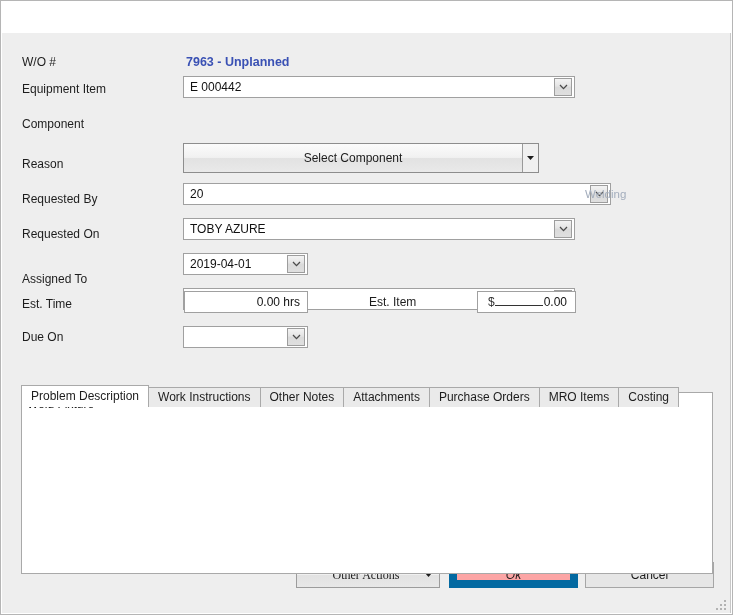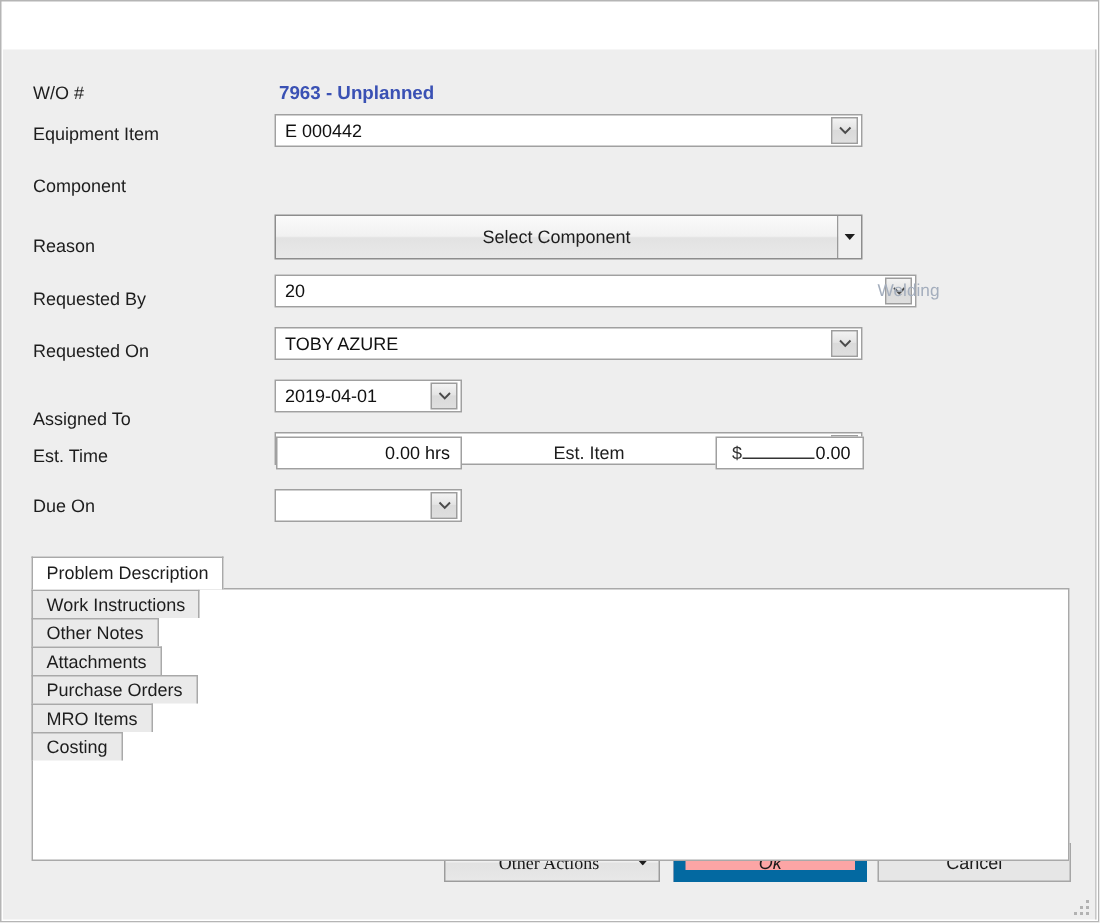--- a/index.html
+++ b/index.html
@@ -159,27 +159,26 @@
     position: absolute;
     font-size: 11.5px;
     color: #a4aebd;
     line-height: 22px;
     white-space: nowrap;
   }
   
   .tabstrip {
     position: absolute;
     left: 19px;
-    top: 338px;
+    top: 352px;
     width: 692px;
     height: 22px;
     display: flex;
-    align-items: flex-start;
+    align-items: flex-end;
     z-index: 3;
-    flex-direction: column;
   }
   .tab {
     box-sizing: border-box;
     height: 20px;
     padding: 0 9px;
     font-size: 12px;
     color: #1d1d1d;
     line-height: 18px;
     border: 1px solid #a9a9a9;
     border-bottom: none;
@@ -285,21 +284,21 @@
         <span class="arrow-btn">
           <svg width="9" height="6" viewBox="0 0 9 6">
               <path d="M1 1 L4.5 4.6 L8 1" fill="none" stroke="#4a4a4a" stroke-width="1.3"></path>
             </svg>
         </span>
       </div>
 
       <div class="row" style="top:80px">
         <span class="lbl">Component</span>
       </div>
-      <div class="splitbtn" style="left:181px; top:110px; width:392px;">
+      <div class="splitbtn" style="left:181px; top:110px; width:356px;">
         <span class="main">Select Component</span>
         <span class="drop">
           <svg width="7" height="4" viewBox="0 0 7 4">
               <path d="M0 0 L7 0 L3.5 4 Z" fill="#1d1d1d"></path>
             </svg>
         </span>
       </div>
 
       <div class="row" style="top:120px">
         <span class="lbl">Reason</span>

